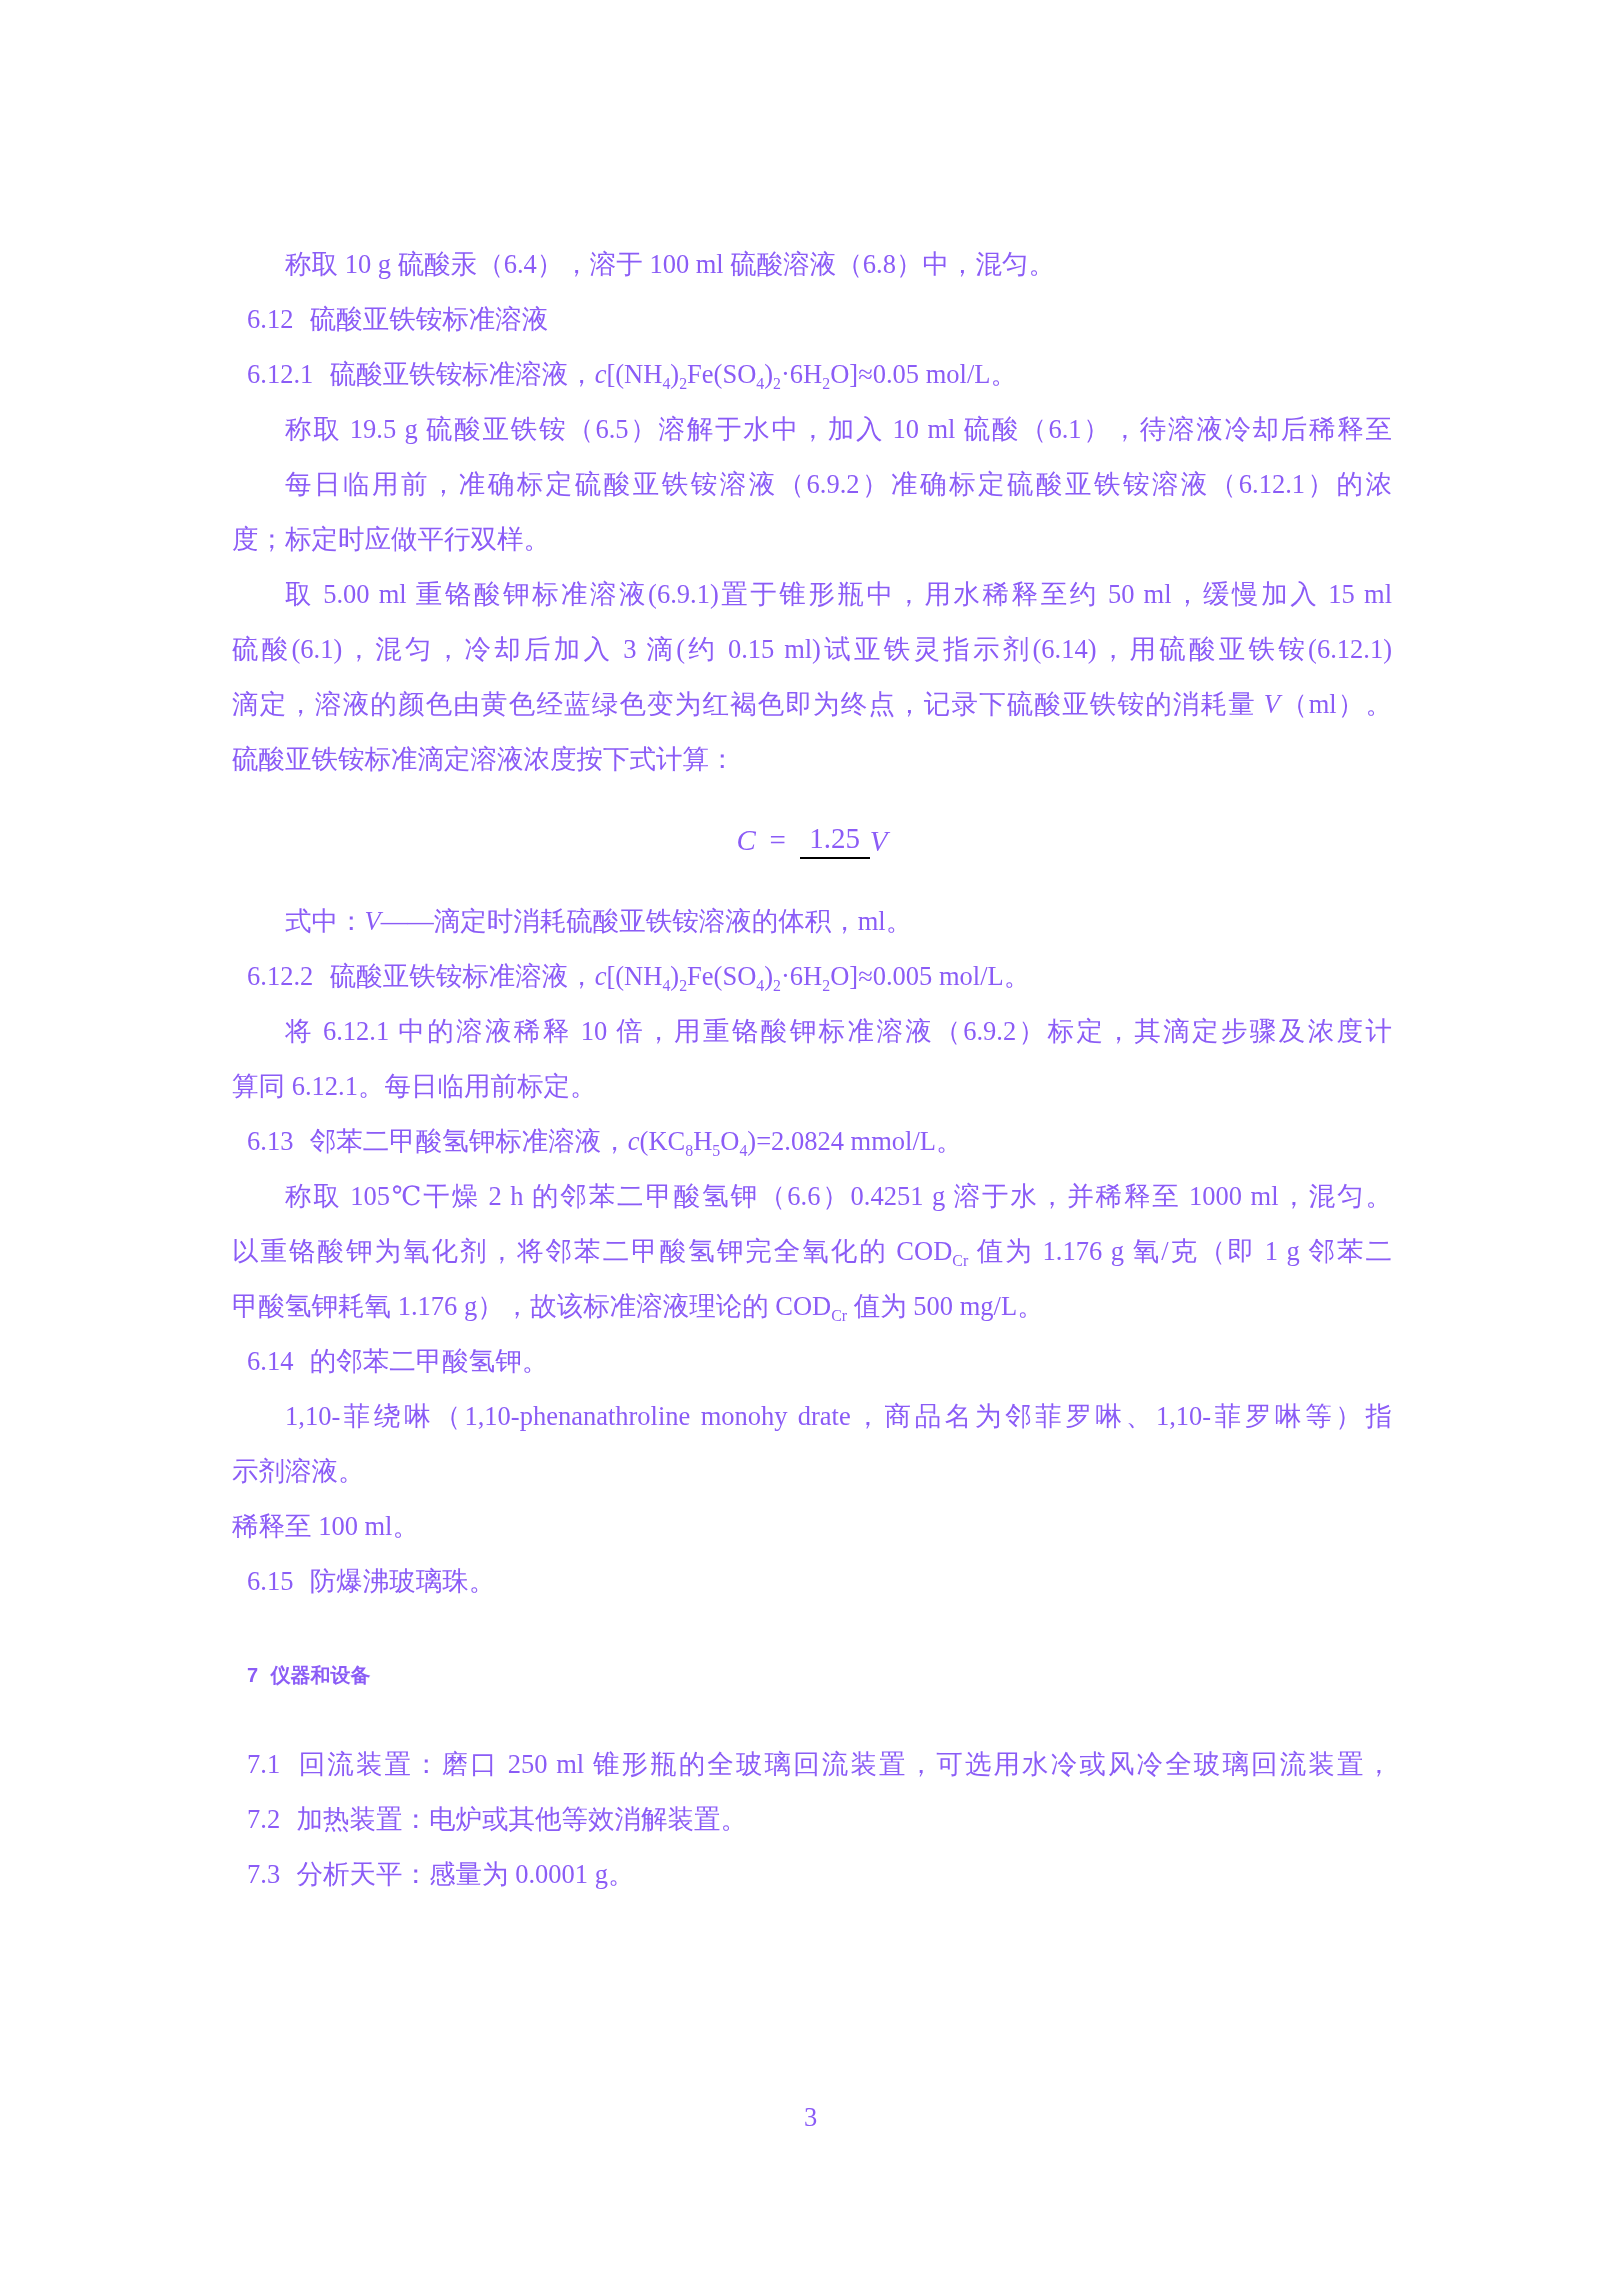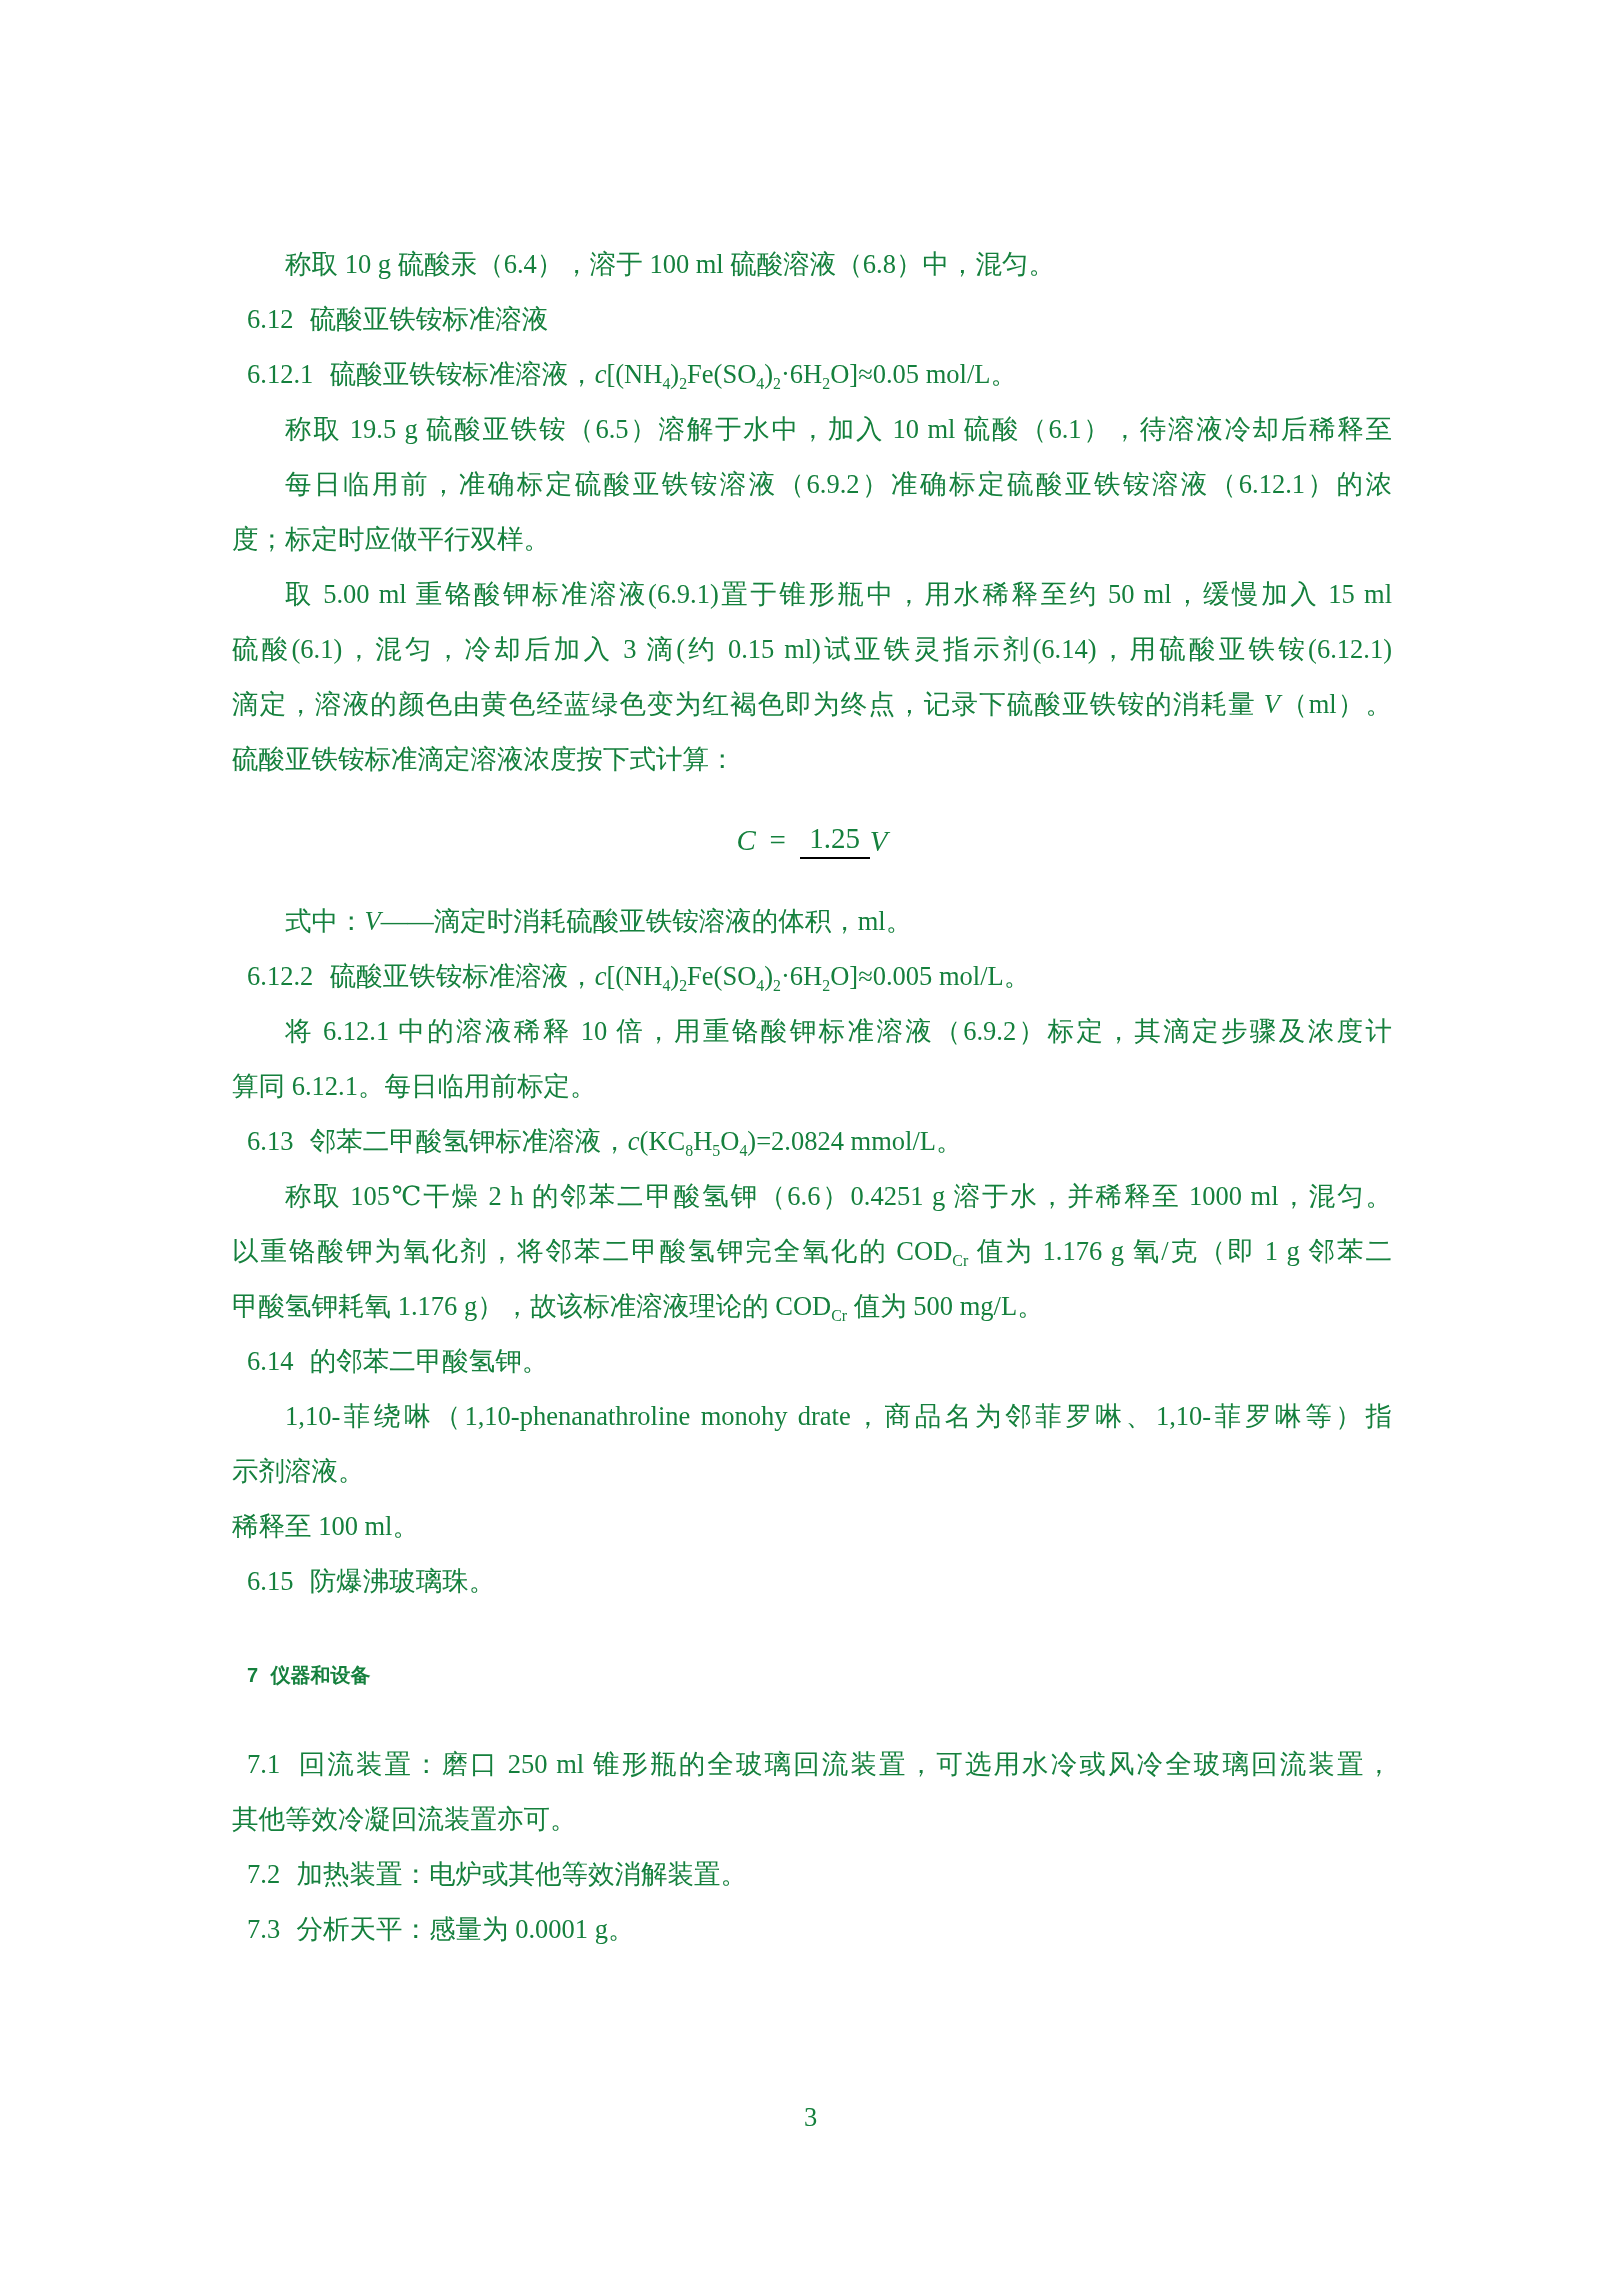--- a/index.html
+++ b/index.html
@@ -1,21 +1,21 @@
 <!DOCTYPE html>
 <html><head>
 <meta charset="utf-8">
 <style>
   html,body{margin:0;padding:0;background:#888;}
   .page{
     position:relative;
     width:1621px;height:2293px;
     margin:0 auto;
     background:#ffffff;
-    color:#15803d;
+    color:#8b5cf6;
     font-family:"Liberation Serif","DejaVu Serif",serif;
     font-size:26.5px;
     overflow:hidden;
   }
   .content{
     position:absolute;
     left:232px;top:237px;
     width:1160px;
   }
   .line{
@@ -102,19 +102,18 @@
       <div class="line indent jfull"><span>称取 105℃干燥 2 h 的邻苯二甲酸氢钾（6.6）0.4251 g 溶于水，并稀释至 1000 ml，混匀。</span></div>
       <div class="line jfull"><span>以重铬酸钾为氧化剂，将邻苯二甲酸氢钾完全氧化的 COD</span><sub>Cr</sub><span> 值为 1.176 g 氧/克（即 1 g 邻苯二</span></div>
       <div class="line"><span>甲酸氢钾耗氧 1.176 g），故该标准溶液理论的 COD</span><sub>Cr</sub><span> 值为 500 mg/L。</span></div>
       <div class="line"><span class="gap">6.14</span><span>的邻苯二甲酸氢钾。</span></div>
       <div class="line indent jfull"><span>1,10-菲绕啉（1,10-phenanathroline monohy drate，商品名为邻菲罗啉、1,10-菲罗啉等）指</span></div>
       <div class="line"><span>示剂溶液。</span></div>
       <div class="line"><span>稀释至 100 ml。</span></div>
       <div class="line"><span class="gap">6.15</span><span>防爆沸玻璃珠。</span></div>
       <div class="line heading"><span class="gap">7</span><span>仪器和设备</span></div>
       <div class="line jfull"><span class="gap">7.1</span><span>回流装置：磨口 250 ml 锥形瓶的全玻璃回流装置，可选用水冷或风冷全玻璃回流装置，</span></div>
-      <div class="line"><span>其他等效冷凝回流装置亦可。</span></div>
       <div class="line"><span class="gap">7.2</span><span>加热装置：电炉或其他等效消解装置。</span></div>
       <div class="line"><span class="gap">7.3</span><span>分析天平：感量为 0.0001 g。</span></div>
     </div>
   <div class="pagenum">3</div>
 </div>
 
 
 </body></html>

